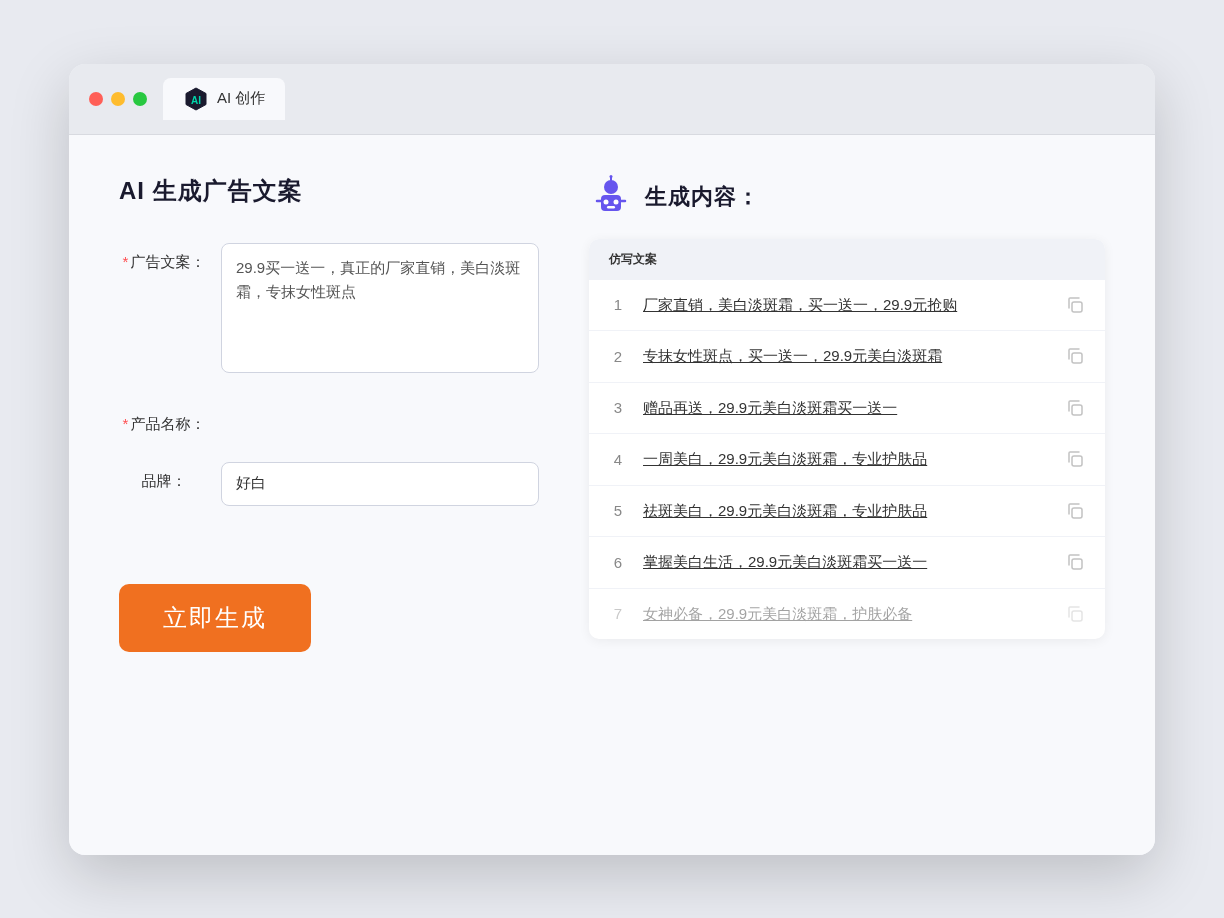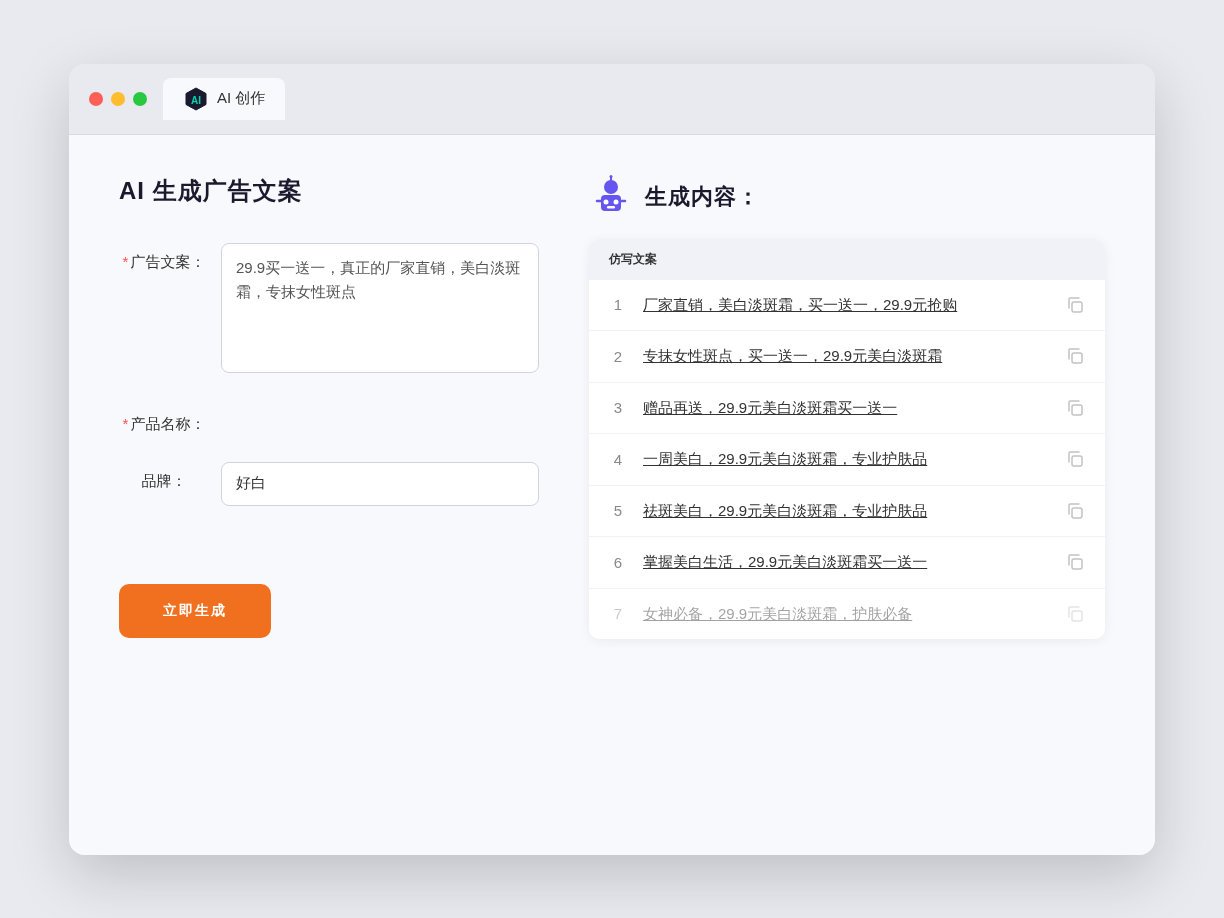--- a/index.html
+++ b/index.html
@@ -133,22 +133,22 @@
       font-family: inherit;
     }
 
     .generate-btn {
       margin-top: 50px;
       background: #f07020;
       color: #fff;
       border: none;
       border-radius: 10px;
       padding: 18px 44px;
-      font-size: 14px;
-      font-weight: 700;
+      font-size: 24px;
+      font-weight: 400;
       cursor: pointer;
       letter-spacing: 2px;
     }
 
     
     .right-panel {
       flex: 1;
     }
 
     .result-header {

